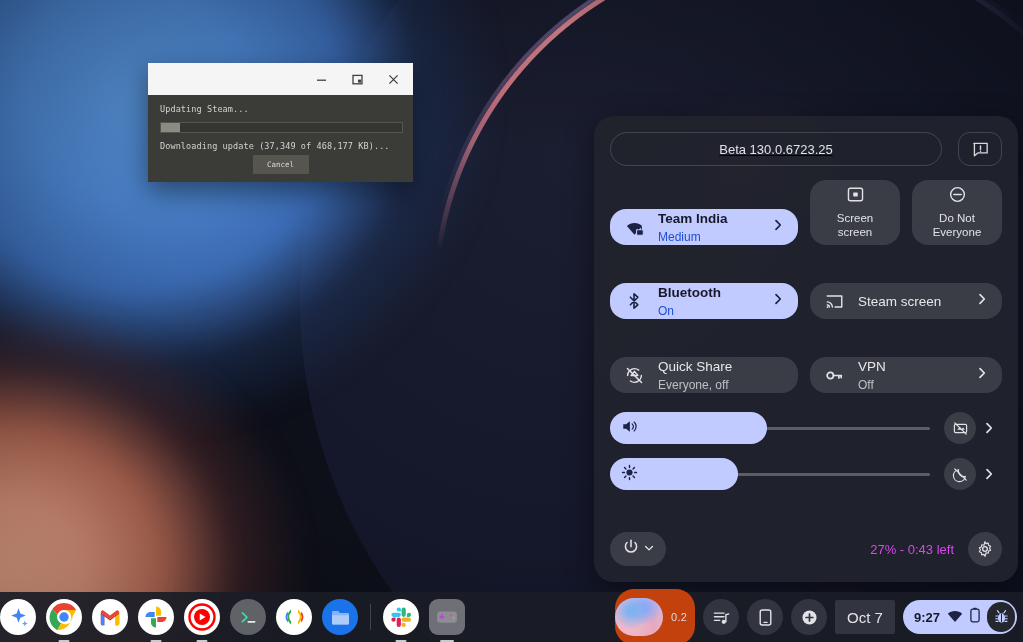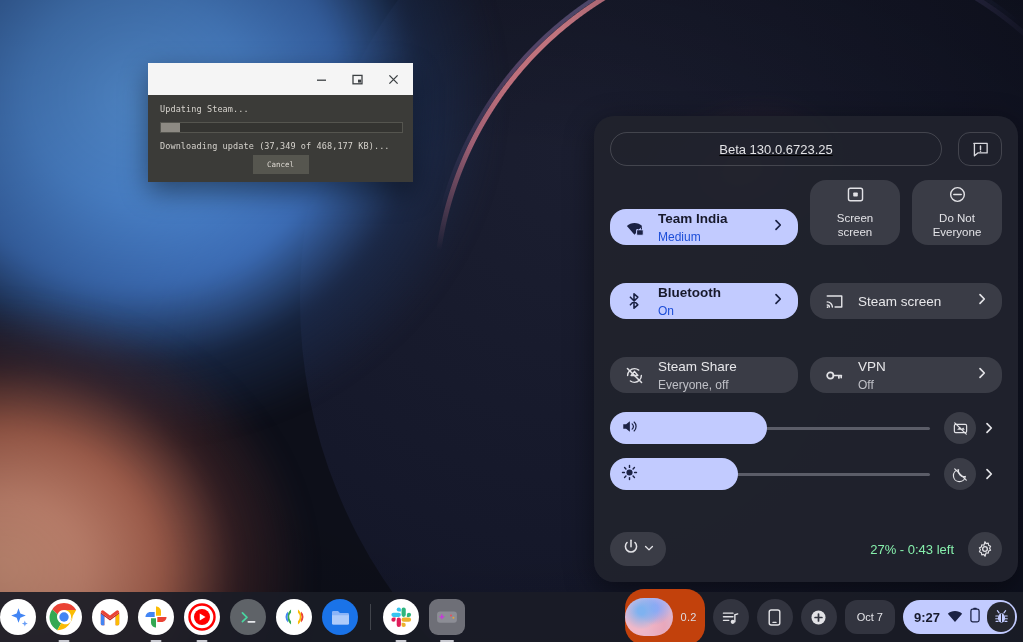--- a/index.html
+++ b/index.html
@@ -262,21 +262,21 @@
     border-radius: 17px;
     background: #3a3c46;
     display: flex; align-items: center; justify-content: center;
     gap: 3px;
     padding: 0 10px;
     cursor: pointer;
   }
   #battery-label {
     flex: 1;
     text-align: right;
-    color: #86efac;
+    color: #d946ef;
     font-size: 13px;
     padding-right: 14px;
   }
   #settings-btn {
     width: 34px; height: 34px;
     border-radius: 50%;
     background: #3a3c46;
     display: flex; align-items: center; justify-content: center;
     cursor: pointer;
   }
@@ -353,24 +353,24 @@
   #media-meta {
     flex: 1;
     height: 38px;
     display: flex; align-items: center; justify-content: center;
     color: #dcdce2;
     font-size: 11px;
     letter-spacing: 0.3px;
   }
   #date-pill {
     height: 34px; padding: 0 12px;
-    border-radius: 12px;
+    border-radius: 2px;
     background: #32343f;
     display: flex; align-items: center;
-    color: #e4e4e8; font-size: 11px;
+    color: #e4e4e8; font-size: 15px;
     cursor: pointer; flex: 0 0 auto;
   }
   #status-pill {
     height: 34px;
     border-radius: 17px;
     background: #c2cbff;
     display: flex; align-items: center;
     gap: 7px;
     padding: 0 2px 0 11px;
     cursor: pointer; flex: 0 0 auto;
@@ -523,21 +523,21 @@
 
       <div class="tile">
         <span class="tile-icon">
           <svg width="21" height="21" viewBox="0 0 22 22" fill="none">
             <path d="M18.2 11c0 4-3.2 7.2-7.2 7.2-1.6 0-3.1-.5-4.3-1.4M3.8 11c0-4 3.2-7.2 7.2-7.2 1.7 0 3.2.6 4.4 1.5" stroke="#e2e2e6" stroke-width="1.5" stroke-linecap="round"></path>
             <path d="M11 6.6l3.6 4.4H7.4L11 6.6z" stroke="#e2e2e6" stroke-width="1.4" fill="none" stroke-linejoin="round"></path>
             <path d="M3.6 3.6l14.8 14.8" stroke="#e2e2e6" stroke-width="1.6" stroke-linecap="round"></path>
           </svg>
         </span>
         <span class="tile-text">
-          <span class="tile-title">Steam Share</span><br>
+          <span class="tile-title">Quick Share</span><br>
           <span class="tile-sub">Everyone, off</span>
         </span>
       </div>
 
       <div class="tile">
         <span class="tile-icon">
           <svg width="21" height="21" viewBox="0 0 22 22" fill="none">
             <circle cx="6.6" cy="11" r="3.3" stroke="#e2e2e6" stroke-width="1.8"></circle>
             <path d="M9.9 11h8.3M15.6 11v2.6M18 11v2.2" stroke="#e2e2e6" stroke-width="1.8" stroke-linecap="round"></path>
           </svg>

